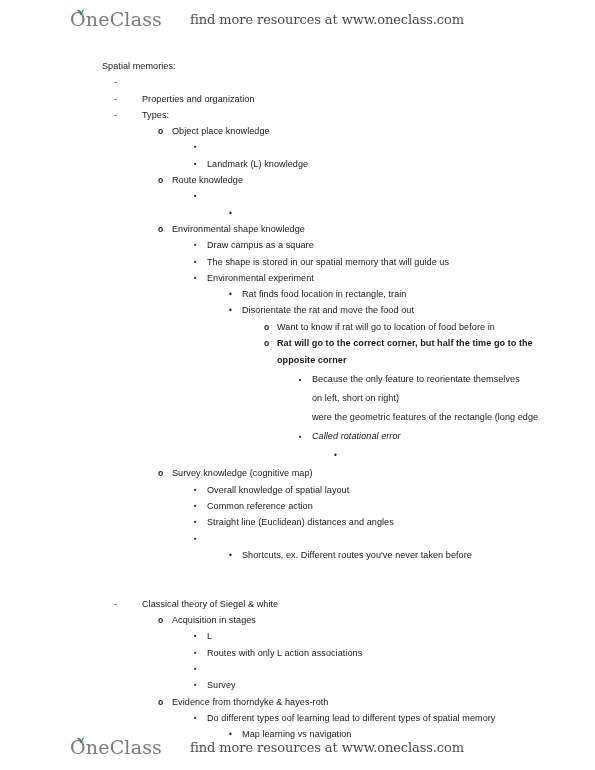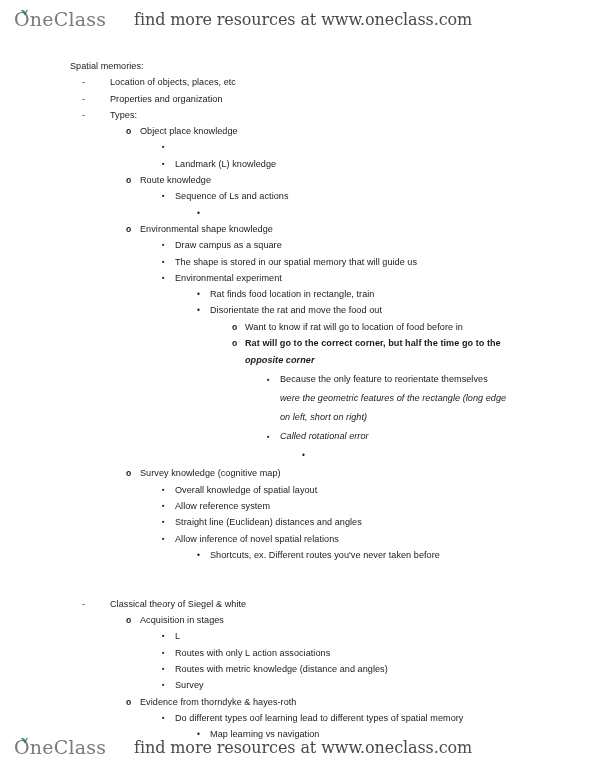--- a/index.html
+++ b/index.html
@@ -12,26 +12,26 @@
     height: 770px;
     position: relative;
     font-family: "Liberation Sans", sans-serif;
     color: #1a1a1a;
     overflow: hidden;
   }
 
   
   .band {
     position: absolute;
-    left: 0;
+    left: 8px;
     width: 520px;
     height: 38px;
     display: flex;
     align-items: center;
-    justify-content: flex-start;
+    justify-content: center;
     box-sizing: border-box;
     padding: 0 16px 0 14px;
   }
   .band-header { top: 0; }
   .band-footer { top: 728px; }
 
   .brand {
     display: inline-flex;
     align-items: flex-start;
     position: relative;
@@ -49,21 +49,21 @@
     position: absolute;
     left: 6px;
     top: -1px;
     width: 9px;
     height: 7px;
     pointer-events: none;
   }
 
   .promo {
     font-family: "DejaVu Serif", serif;
-    font-size: 16px;
+    font-size: 13px;
     color: #4a4a4a;
     white-space: nowrap;
     letter-spacing: -0.1px;
     margin-left: 28px;
   }
 
   
   .doc {
     position: absolute;
     top: 58px;
@@ -73,20 +73,21 @@
   }
 
   .line {
     position: relative;
     font-size: 9.1px;
     line-height: 16.3px;
     color: #1a1a1a;
     letter-spacing: 0.05px;
     min-height: 16.3px;
     white-space: pre-wrap;
+    margin-left: 32px;
   }
   .line .marker {
     position: absolute;
     display: inline-block;
     text-align: left;
     color: #1a1a1a;
   }
   .line .txt { display: inline-block; }
 
   
@@ -120,74 +121,74 @@
   .lvl6 .marker { left: 267px; font-size: 7.6px; }
 
   
   .lvl7 { padding-left: 315px; }
   .lvl7 .marker { left: 302px; font-size: 8.4px; }
 
   .bold { font-weight: 700; }
   .italic { font-style: italic; }
 
   
-  .cont { line-height: 19px; min-height: 19px; font-style: italic; }
+  .cont { line-height: 19px; min-height: 19px; }
   .tall { line-height: 19px; min-height: 19px; }
 </style>
 </head>
 <body>
 
 <div class="band band-header">
   <div class="brand">
     <svg class="brand-leaf" viewBox="0 0 12 9">
       <path d="M6.2 8.2 C5.4 5.6 4.2 3.4 1.2 1.4 C4.6 1.0 6.4 2.4 7.2 4.6 C7.6 2.8 8.8 1.4 11 0.6 C9.4 3.2 8.2 5.4 7.6 8.2 Z" fill="#2e7d4f"></path>
     </svg>
     <span class="brand-text">OneClass</span>
   </div>
   <div class="promo">find more resources at www.oneclass.com</div>
 </div>
 
 <div class="doc" id="doc-body">
     <div class="line lvl0"><span class="txt">Spatial memories:</span></div>
-    <div class="line lvl1"><span class="marker">-</span><span class="txt">Location of objects, places, etc</span></div>
+    <div class="line lvl1"><span class="marker">-</span></div>
     <div class="line lvl1"><span class="marker">-</span><span class="txt">Properties and organization</span></div>
     <div class="line lvl1"><span class="marker">-</span><span class="txt">Types:</span></div>
     <div class="line lvl2"><span class="marker">o</span><span class="txt">Object place knowledge</span></div>
     <div class="line lvl3"><span class="marker">▪</span></div>
     <div class="line lvl3"><span class="marker">▪</span><span class="txt">Landmark (L) knowledge</span></div>
     <div class="line lvl2"><span class="marker">o</span><span class="txt">Route knowledge</span></div>
-    <div class="line lvl3"><span class="marker">▪</span><span class="txt">Sequence of Ls and actions</span></div>
+    <div class="line lvl3"><span class="marker">▪</span></div>
     <div class="line lvl4"><span class="marker">•</span></div>
     <div class="line lvl2"><span class="marker">o</span><span class="txt">Environmental shape knowledge</span></div>
     <div class="line lvl3"><span class="marker">▪</span><span class="txt">Draw campus as a square</span></div>
     <div class="line lvl3"><span class="marker">▪</span><span class="txt">The shape is stored in our spatial memory that will guide us</span></div>
     <div class="line lvl3"><span class="marker">▪</span><span class="txt">Environmental experiment</span></div>
     <div class="line lvl4"><span class="marker">•</span><span class="txt">Rat finds food location in rectangle, train</span></div>
     <div class="line lvl4"><span class="marker">•</span><span class="txt">Disorientate the rat and move the food out</span></div>
     <div class="line lvl5"><span class="marker">o</span><span class="txt">Want to know if rat will go to location of food before in</span></div>
     <div class="line lvl5"><span class="marker">o</span><span class="txt bold">Rat will go to the correct corner, but half the time go to the</span></div>
     <div class="line lvl5 cont"><span class="txt bold">opposite corner</span></div>
     <div class="line lvl6 tall"><span class="marker">▪</span><span class="txt">Because the only feature to reorientate themselves</span></div>
+    <div class="line lvl6 cont tall"><span class="txt">on left, short on right)</span></div>
     <div class="line lvl6 cont tall"><span class="txt">were the geometric features of the rectangle (long edge</span></div>
-    <div class="line lvl6 cont tall"><span class="txt">on left, short on right)</span></div>
     <div class="line lvl6 tall"><span class="marker">▪</span><span class="txt italic">Called rotational error</span></div>
     <div class="line lvl7 tall"><span class="marker">•</span></div>
     <div class="line lvl2"><span class="marker">o</span><span class="txt">Survey knowledge (cognitive map)</span></div>
     <div class="line lvl3"><span class="marker">▪</span><span class="txt">Overall knowledge of spatial layout</span></div>
-    <div class="line lvl3"><span class="marker">▪</span><span class="txt">Allow reference system</span></div>
+    <div class="line lvl3"><span class="marker">▪</span><span class="txt">Common reference action</span></div>
     <div class="line lvl3"><span class="marker">▪</span><span class="txt">Straight line (Euclidean) distances and angles</span></div>
-    <div class="line lvl3"><span class="marker">▪</span><span class="txt">Allow inference of novel spatial relations</span></div>
+    <div class="line lvl3"><span class="marker">▪</span></div>
     <div class="line lvl4"><span class="marker">•</span><span class="txt">Shortcuts, ex. Different routes you've never taken before</span></div>
     <div class="line spacer"></div>
     <div class="line spacer"></div>
     <div class="line lvl1"><span class="marker">-</span><span class="txt">Classical theory of Siegel &amp; white</span></div>
     <div class="line lvl2"><span class="marker">o</span><span class="txt">Acquisition in stages</span></div>
     <div class="line lvl3"><span class="marker">▪</span><span class="txt">L</span></div>
     <div class="line lvl3"><span class="marker">▪</span><span class="txt">Routes with only L action associations</span></div>
-    <div class="line lvl3"><span class="marker">▪</span><span class="txt">Routes with metric knowledge (distance and angles)</span></div>
+    <div class="line lvl3"><span class="marker">▪</span></div>
     <div class="line lvl3"><span class="marker">▪</span><span class="txt">Survey</span></div>
     <div class="line lvl2"><span class="marker">o</span><span class="txt">Evidence from thorndyke &amp; hayes-roth</span></div>
     <div class="line lvl3"><span class="marker">▪</span><span class="txt">Do different types oof learning lead to different types of spatial memory</span></div>
     <div class="line lvl4"><span class="marker">•</span><span class="txt">Map learning vs navigation</span></div>
   </div>
 
 <div class="band band-footer">
   <div class="brand">
     <svg class="brand-leaf" viewBox="0 0 12 9">
       <path d="M6.2 8.2 C5.4 5.6 4.2 3.4 1.2 1.4 C4.6 1.0 6.4 2.4 7.2 4.6 C7.6 2.8 8.8 1.4 11 0.6 C9.4 3.2 8.2 5.4 7.6 8.2 Z" fill="#2e7d4f"></path>

